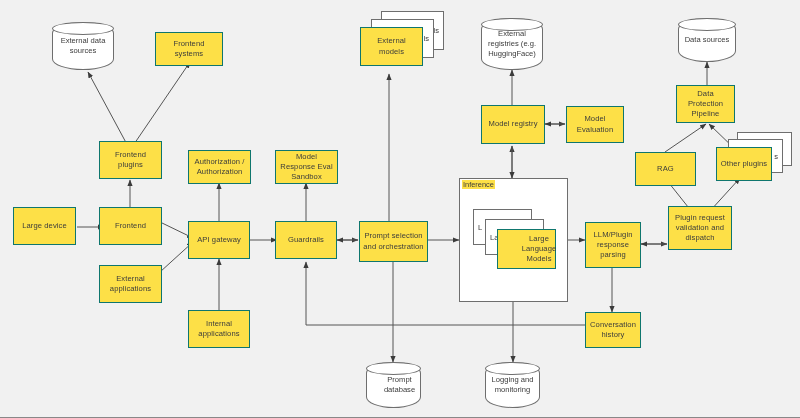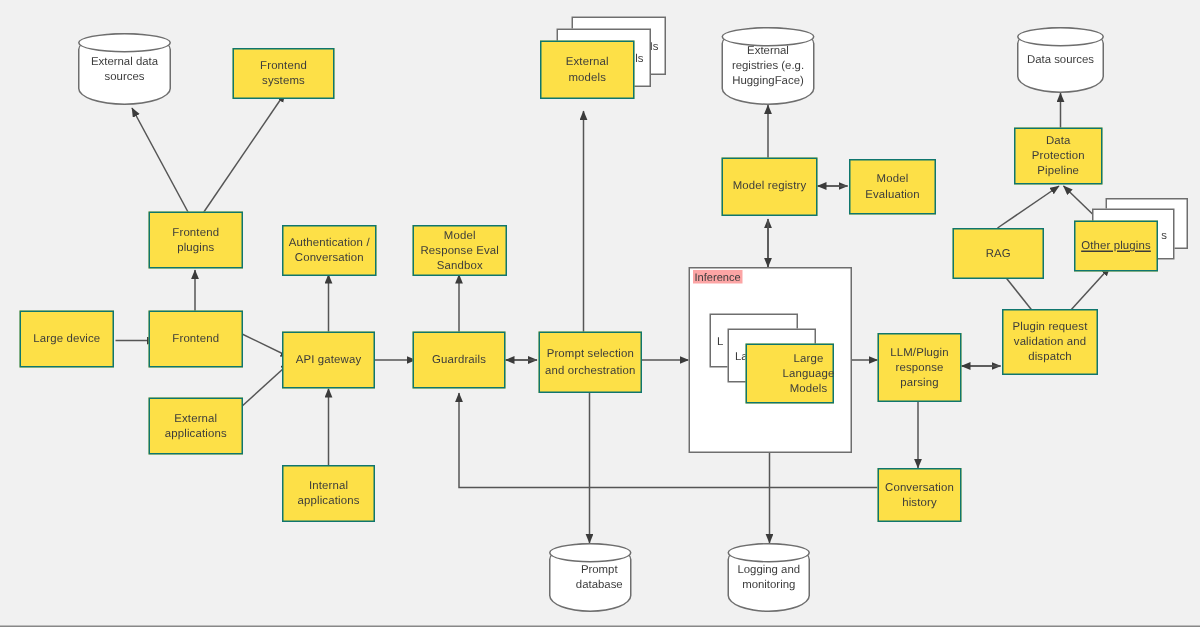--- a/index.html
+++ b/index.html
@@ -50,21 +50,21 @@
     position:absolute;left:0;top:0;width:100%;height:13px;
     border:1px solid #6e6e6e;border-radius:50%;
     background:#fff;box-sizing:border-box;
   }
   .cyl .lbl{position:relative;z-index:3;padding:0 4px;}
   .group{
     position:absolute;background:#ffffff;border:1px solid #6e6e6e;box-sizing:border-box;
   }
   .group-label{
     position:absolute;left:2px;top:1px;font-size:7.4px;color:#3b3b3b;
-    background:#fca5a5;padding:0 1px;
+    background:#fde047;padding:0 1px;
   }
 </style>
 </head>
 <body>
 
 <div id="canvas">
 
   <svg id="wires" viewBox="0 0 800 418">
     <defs>
       <marker id="ah" markerWidth="7" markerHeight="7" refX="6" refY="2.6" orient="auto">
@@ -150,21 +150,21 @@
 
   <div class="node" style="left:99px;top:265px;width:63px;height:38px;">
     <span>External applications</span>
   </div>
 
   <div class="node" style="left:99px;top:207px;width:63px;height:38px;">
     <span>Frontend</span>
   </div>
 
   <div class="node" style="left:188px;top:150px;width:63px;height:34px;">
-    <span>Authentication / Conversation</span>
+    <span>Authorization / Authorization</span>
   </div>
 
   <div class="node" style="left:188px;top:221px;width:62px;height:38px;text-align:right;">
     <span>API gateway</span>
   </div>
 
   <div class="node" style="left:188px;top:310px;width:62px;height:38px;">
     <span>Internal applications</span>
   </div>
 
@@ -250,21 +250,21 @@
   <div class="node" style="left:635px;top:152px;width:61px;height:34px;">
     <span>RAG</span>
   </div>
 
   <div class="stackbg" style="left:737px;top:132px;width:55px;height:34px;">
     <span></span>
   </div>
   <div class="stackbg" style="left:728px;top:139px;width:55px;height:34px;">
     <span>s</span>
   </div>
-  <div class="node" style="left:716px;top:147px;width:56px;height:34px;text-decoration:underline;">
+  <div class="node" style="left:716px;top:147px;width:56px;height:34px;">
     <span>Other plugins</span>
   </div>
 
   <div class="node" style="left:668px;top:206px;width:64px;height:44px;">
     <span>Plugin request validation and dispatch</span>
   </div>
 
 </div>
 
 </body></html>

